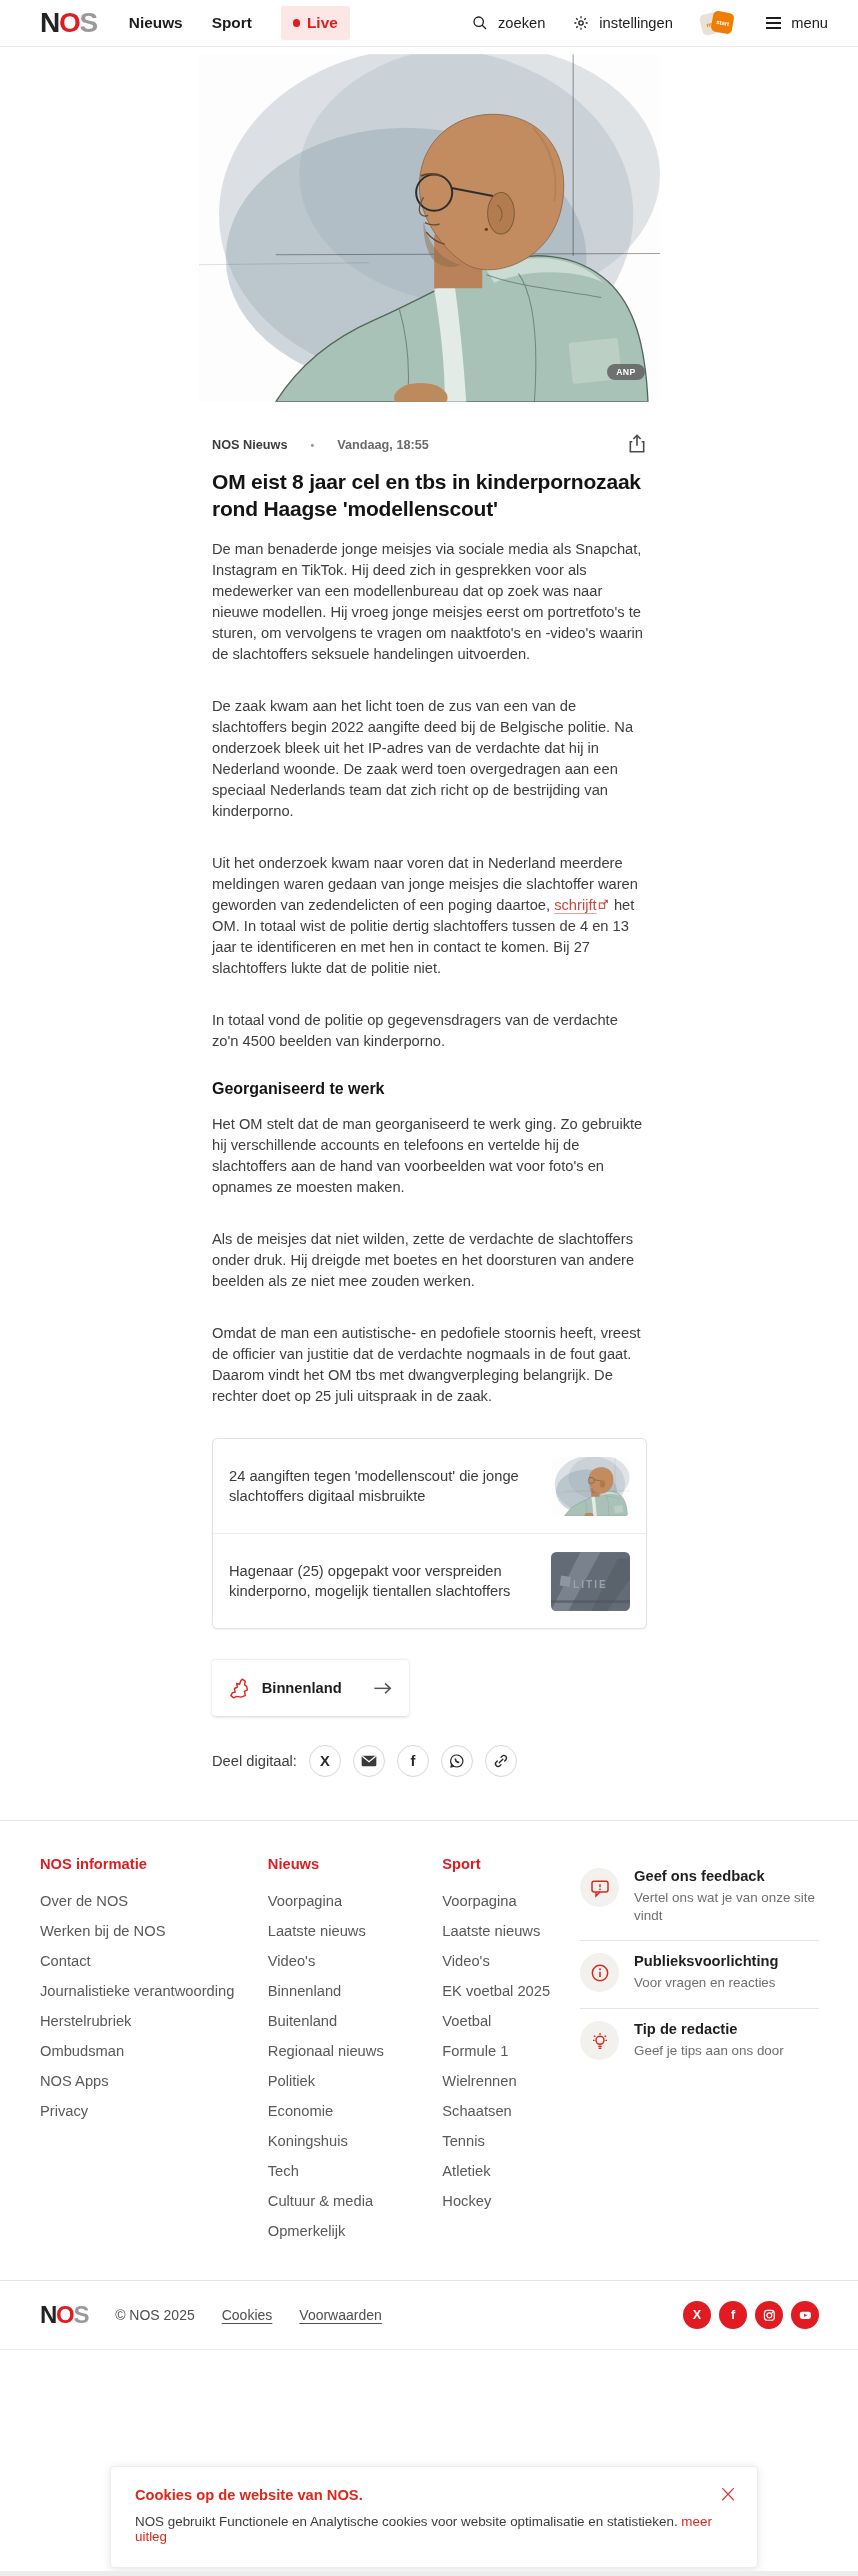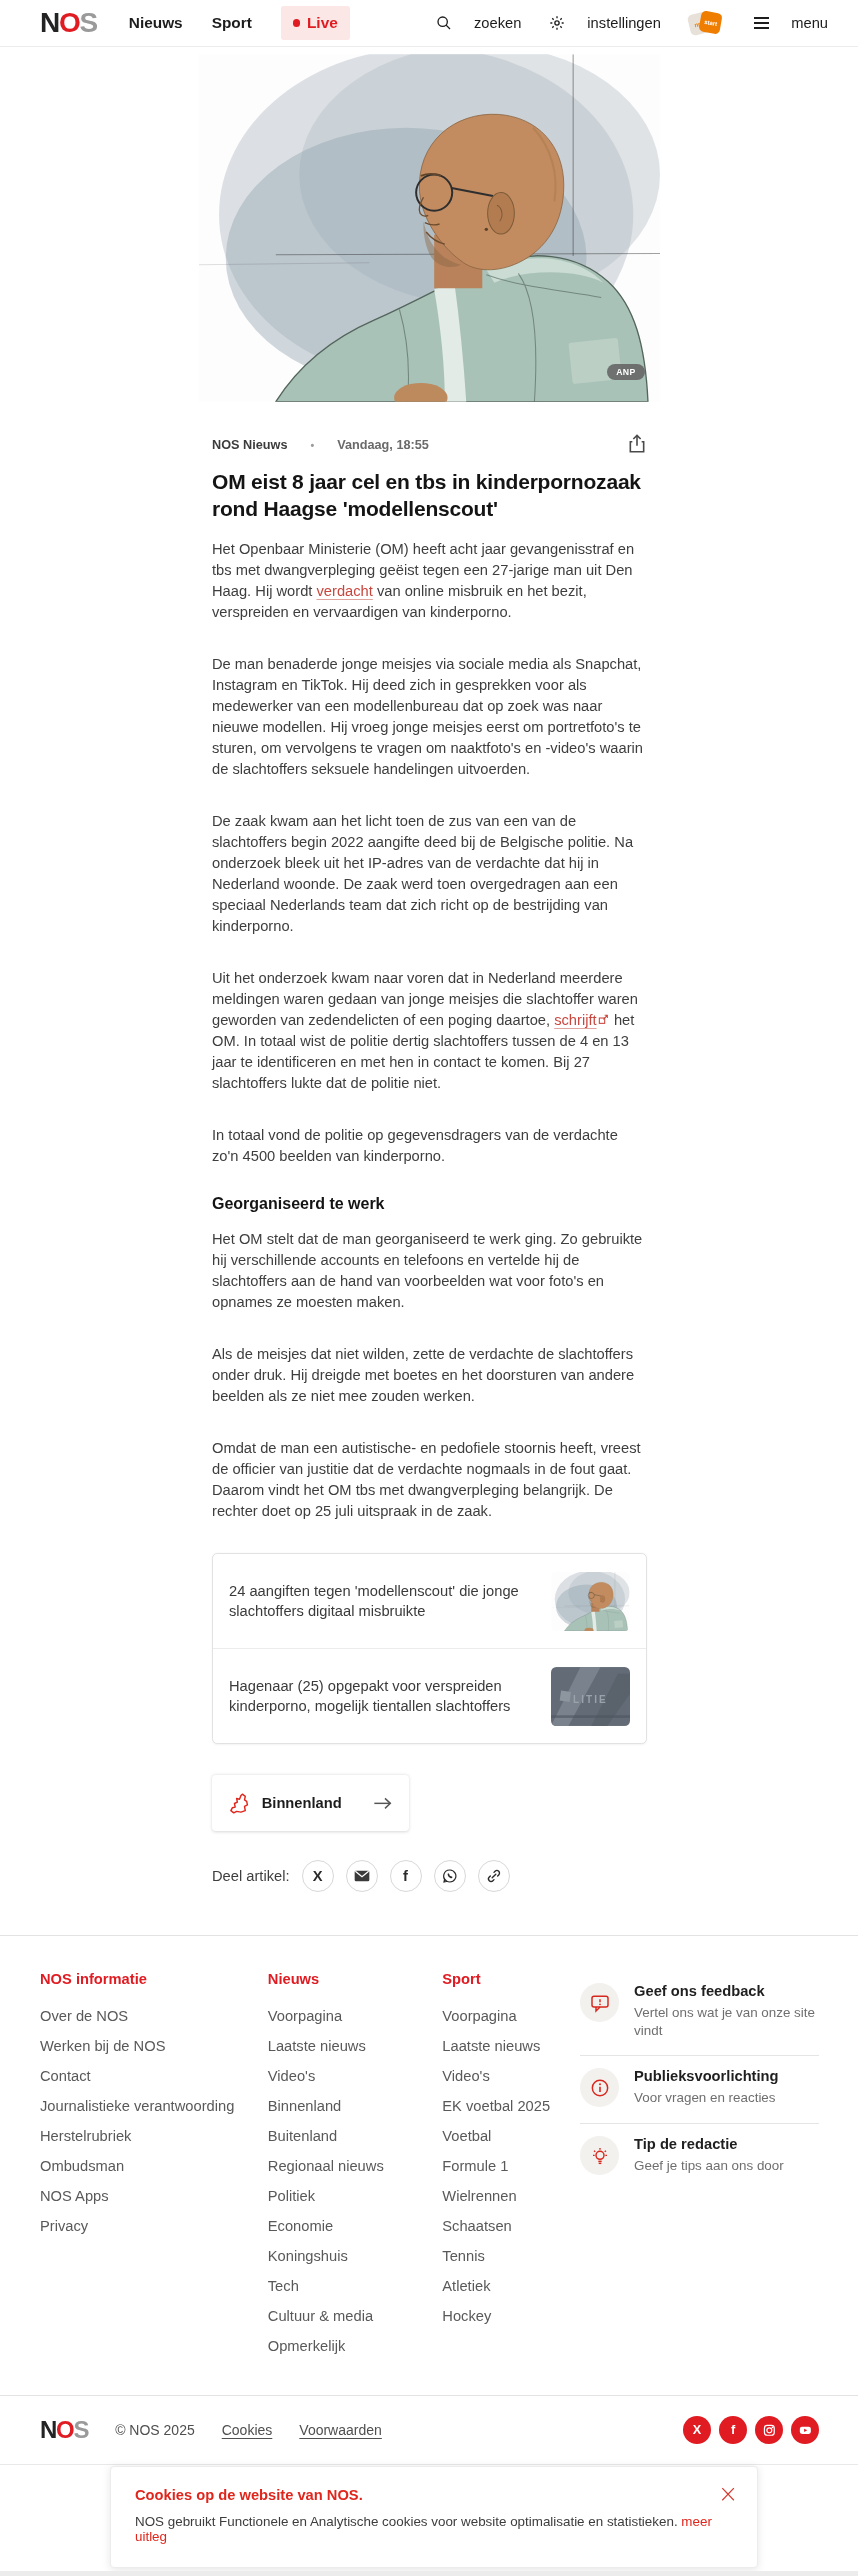--- a/index.html
+++ b/index.html
@@ -12,21 +12,21 @@
   .logo { font-weight:900; font-size:28px; letter-spacing:-1.3px; line-height:1; display:flex; }
   .logo .l-n { color:#232323; }
   .logo .l-o { color:#e01b22; }
   .logo .l-s { color:#9a9a9a; }
   .main-nav { display:flex; align-items:center; margin-left:32px; gap:29px; }
   .nav-link { font-size:15.4px; font-weight:bold; color:#1d1d1d; text-decoration:none; cursor:pointer; }
   .live-pill { display:flex; align-items:center; gap:6.7px; background:#fbe7e5; border-radius:2.7px; padding:8px 12px; cursor:pointer; }
   .live-dot { width:7.4px; height:7.4px; border-radius:50%; background:#e01b22; }
   .live-label { color:#e01b22; font-weight:bold; font-size:15.4px; }
   .header-right { margin-left:auto; display:flex; align-items:center; gap:28px; }
-  .header-action { display:flex; align-items:center; gap:22px; font-size:14.7px; color:#1d1d1d; cursor:pointer; }
+  .header-action { display:flex; align-items:center; gap:10px; font-size:14.7px; color:#1d1d1d; cursor:pointer; }
   .burger { display:inline-flex; flex-direction:column; gap:3.3px; }
   .burger span { display:block; width:15.4px; height:2px; background:#1d1d1d; }
   .npo-logo { position:relative; width:37px; height:31px; cursor:pointer; }
   .npo-back, .npo-front { position:absolute; width:21.4px; height:21.4px; border-radius:4.7px; display:flex; align-items:center; justify-content:center; font-size:6px; font-weight:bold; }
   .npo-back { left:0; top:5.3px; background:#e7e1da; color:#ef7d00; transform:rotate(-14deg); }
   .npo-front { left:10.7px; top:4px; background:#ef7d00; color:#fff; transform:rotate(10deg); }
 
   
   .article-wrap { width:435px; margin:0 auto; }
   .article-figure { position:relative; width:461px; margin:6.7px 0 31px -13.4px; }
@@ -196,21 +196,20 @@
             <path d="M8,13 L5,13 L5,28 L25,28 L25,13 L22,13" fill="none" stroke="#4a4a4a" stroke-width="2.4"></path>
             <line x1="15" y1="4" x2="15" y2="19" stroke="#4a4a4a" stroke-width="2.4"></line>
             <polyline points="9.5,9 15,3.5 20.5,9" fill="none" stroke="#4a4a4a" stroke-width="2.4"></polyline>
           </svg>
       </button>
     </div>
 
     <h1 class="article-title">OM eist 8 jaar cel en tbs in kinderpornozaak rond Haagse 'modellenscout'</h1>
 
     <section class="article-body">
-        <p class="article-paragraph">Het Openbaar Ministerie (OM) heeft acht jaar gevangenisstraf en tbs met dwangverpleging geëist tegen een 27-jarige man uit Den Haag. Hij wordt <a class="inline-link">verdacht</a> van online misbruik en het bezit, verspreiden en vervaardigen van kinderporno.</p>
         <p class="article-paragraph">De man benaderde jonge meisjes via sociale media als Snapchat, Instagram en TikTok. Hij deed zich in gesprekken voor als medewerker van een modellenbureau dat op zoek was naar nieuwe modellen. Hij vroeg jonge meisjes eerst om portretfoto's te sturen, om vervolgens te vragen om naaktfoto's en -video's waarin de slachtoffers seksuele handelingen uitvoerden.</p>
         <p class="article-paragraph">De zaak kwam aan het licht toen de zus van een van de slachtoffers begin 2022 aangifte deed bij de Belgische politie. Na onderzoek bleek uit het IP-adres van de verdachte dat hij in Nederland woonde. De zaak werd toen overgedragen aan een speciaal Nederlands team dat zich richt op de bestrijding van kinderporno.</p>
         <p class="article-paragraph">Uit het onderzoek kwam naar voren dat in Nederland meerdere meldingen waren gedaan van jonge meisjes die slachtoffer waren geworden van zedendelicten of een poging daartoe, <a class="inline-link">schrijft</a><span class="ext-ico"><svg width="10.7" height="10.7" viewBox="0 0 16 16">
               <rect x="2" y="6" width="8" height="8" fill="none" stroke="#c9463d" stroke-width="1.6"></rect>
               <path d="M8,8 L14,2 M10,2 L14,2 L14,6" fill="none" stroke="#c9463d" stroke-width="1.6"></path>
             </svg></span> het OM. In totaal wist de politie dertig slachtoffers tussen de 4 en 13 jaar te identificeren en met hen in contact te komen. Bij 27 slachtoffers lukte dat de politie niet.</p>
         <p class="article-paragraph">In totaal vond de politie op gegevensdragers van de verdachte zo'n 4500 beelden van kinderporno.</p>
         <h2 class="article-subheading">Georganiseerd te werk</h2>
         <p class="article-paragraph">Het OM stelt dat de man georganiseerd te werk ging. Zo gebruikte hij verschillende accounts en telefoons en vertelde hij de slachtoffers aan de hand van voorbeelden wat voor foto's en opnames ze moesten maken.</p>
         <p class="article-paragraph">Als de meisjes dat niet wilden, zette de verdachte de slachtoffers onder druk. Hij dreigde met boetes en het doorsturen van andere beelden als ze niet mee zouden werken.</p>
@@ -241,21 +240,21 @@
           <path d="M20,3 L24,6 L23,11 L26,13 L27,18 L23,20 L24,26 L18,28 L12,27 L8,29 L4,26 L6,22 L10,21 L9,16 L13,14 L12,9 L16,10 L18,5 Z" fill="none" stroke="#e0261c" stroke-width="2" stroke-linejoin="round"></path>
         </svg>
       <span class="category-label">Binnenland</span>
       <svg class="category-arrow" width="20" height="14.7" viewBox="0 0 30 22">
           <line x1="2" y1="11" x2="26" y2="11" stroke="#555" stroke-width="2.2"></line>
           <polyline points="18,3.5 26,11 18,18.5" fill="none" stroke="#555" stroke-width="2.2"></polyline>
         </svg>
     </button>
 
     <div class="share-row">
-      <span class="share-row-label">Deel artikel:</span>
+      <span class="share-row-label">Deel digitaal:</span>
       <button class="share-circle txt">
           <span>X</span>
         </button>
       <button class="share-circle">
         <svg width="16" height="12" viewBox="0 0 24 18">
             <rect x="1" y="1" width="22" height="16" rx="2" fill="#3a3a3a"></rect>
             <polyline points="2,2 12,10 22,2" fill="none" stroke="#fff" stroke-width="2"></polyline>
           </svg>
       </button>
       <button class="share-circle txt">

